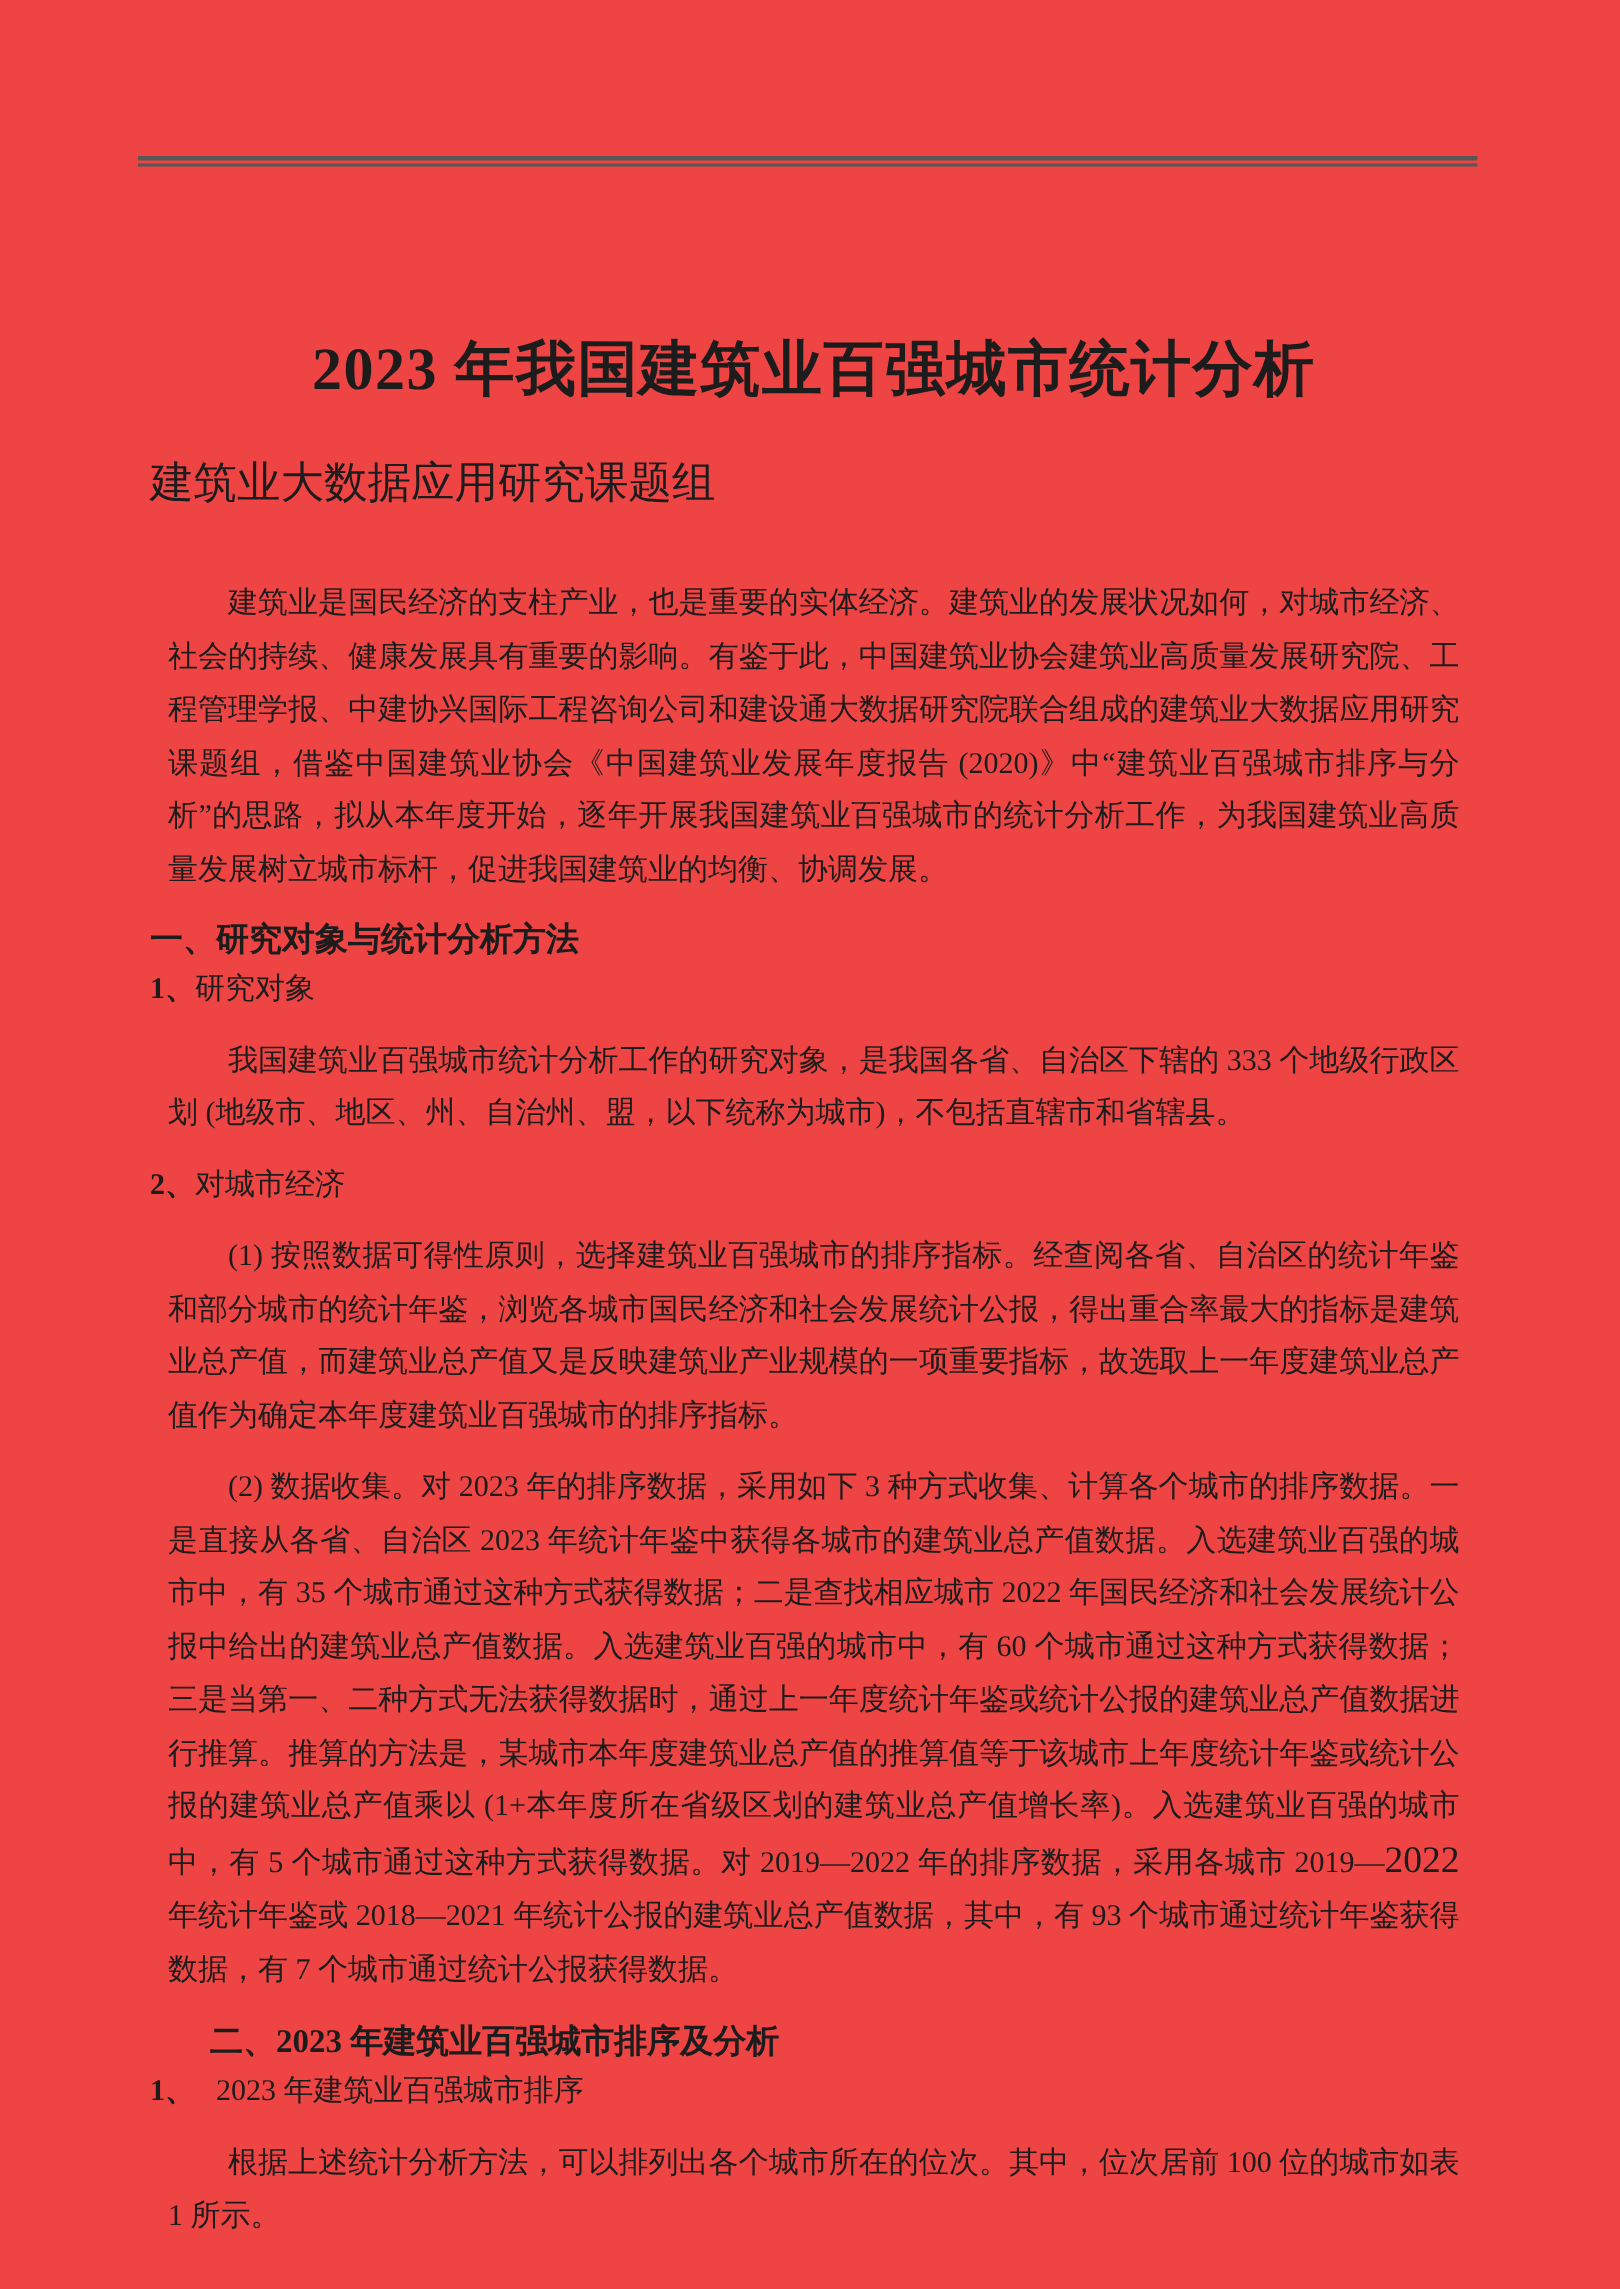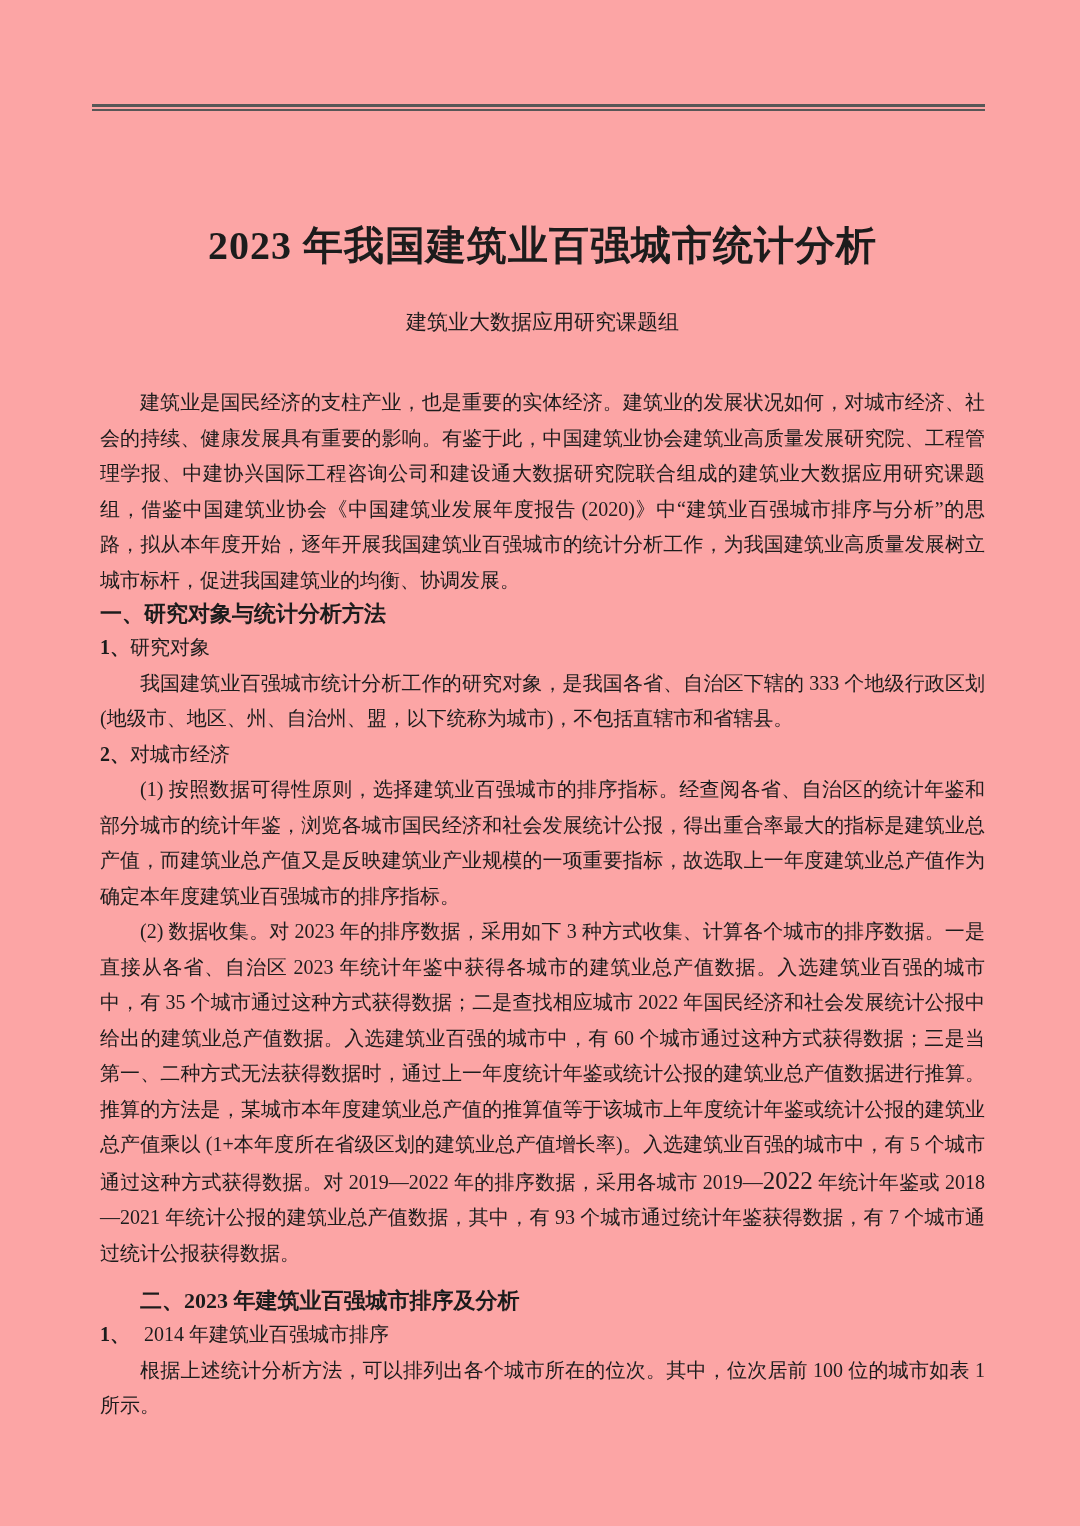--- a/index.html
+++ b/index.html
@@ -4,21 +4,21 @@
 <style>
   html, body {
     margin: 0;
     padding: 0;
     background: #ffffff;
   }
   .page {
     position: relative;
     width: 1080px;
     height: 1526px;
-    background: #fca5a5;
+    background: #ef4444;
     color: #1c1c1c;
     font-family: "Liberation Serif", "DejaVu Serif", serif;
     overflow: hidden;
     box-sizing: border-box;
   }
   .double-rule {
     margin: 104px 95px 0 92px;
     height: 0;
     border-top: 3px solid #575757;
     border-bottom: 2px solid #575757;
@@ -29,33 +29,32 @@
   .doc-title {
     margin: 110px 95px 0 100px;
     text-align: center;
     font-size: 40px;
     line-height: 50px;
     font-weight: 700;
     letter-spacing: 1px;
   }
   .doc-subtitle {
     margin: 36px 95px 0 100px;
-    text-align: center;
-    font-size: 21px;
+    font-size: 29px;
     line-height: 30px;
     font-weight: 500;
   }
   .content {
     margin: 0 95px 0 100px;
     font-size: 20px;
     line-height: 35.5px;
     text-align: justify;
   }
   .content p {
-    margin: 0;
+    margin: 12px;
     text-indent: 2em;
   }
   p.intro {
     margin-top: 48px;
   }
   .h1 {
     margin-top: 0;
     font-size: 22px;
     line-height: 32px;
     font-weight: 700;
@@ -115,19 +114,19 @@
 
     <p><span>(2) 数据收集。对 2023 年的排序数据，采用如下 3 种方式收集、计算各个城市的排序数据。一是直接从各省、自治区 2023 年统计年鉴中获得各城市的建筑业总产值数据。入选建筑业百强的城市中，有 35 个城市通过这种方式获得数据；二是查找相应城市 2022 年国民经济和社会发展统计公报中给出的建筑业总产值数据。入选建筑业百强的城市中，有 60 个城市通过这种方式获得数据；三是当第一、二种方式无法获得数据时，通过上一年度统计年鉴或统计公报的建筑业总产值数据进行推算。推算的方法是，某城市本年度建筑业总产值的推算值等于该城市上年度统计年鉴或统计公报的建筑业总产值乘以 (1+本年度所在省级区划的建筑业总产值增长率)。入选建筑业百强的城市中，有 5 个城市通过这种方式获得数据。对 2019—2022 年的排序数据，采用各城市 2019—</span><span class="num-large">2022</span><span> 年统计年鉴或 2018—2021 年统计公报的建筑业总产值数据，其中，有 93 个城市通过统计年鉴获得数据，有 7 个城市通过统计公报获得数据。</span></p>
 
 
 
     <div class="h1 h1-second">
       <span class="h1-num">二、</span><span class="h1-text">2023 年建筑业百强城市排序及分析</span>
     </div>
 
     <div class="h2 h2-gap">
-      <span class="h2-num">1、</span><span class="h2-text">2014 年建筑业百强城市排序</span>
+      <span class="h2-num">1、</span><span class="h2-text">2023 年建筑业百强城市排序</span>
     </div>
 
     <p>根据上述统计分析方法，可以排列出各个城市所在的位次。其中，位次居前 100 位的城市如表 1 所示。</p>
 
   </div>
 </div>
 
 </body></html>

